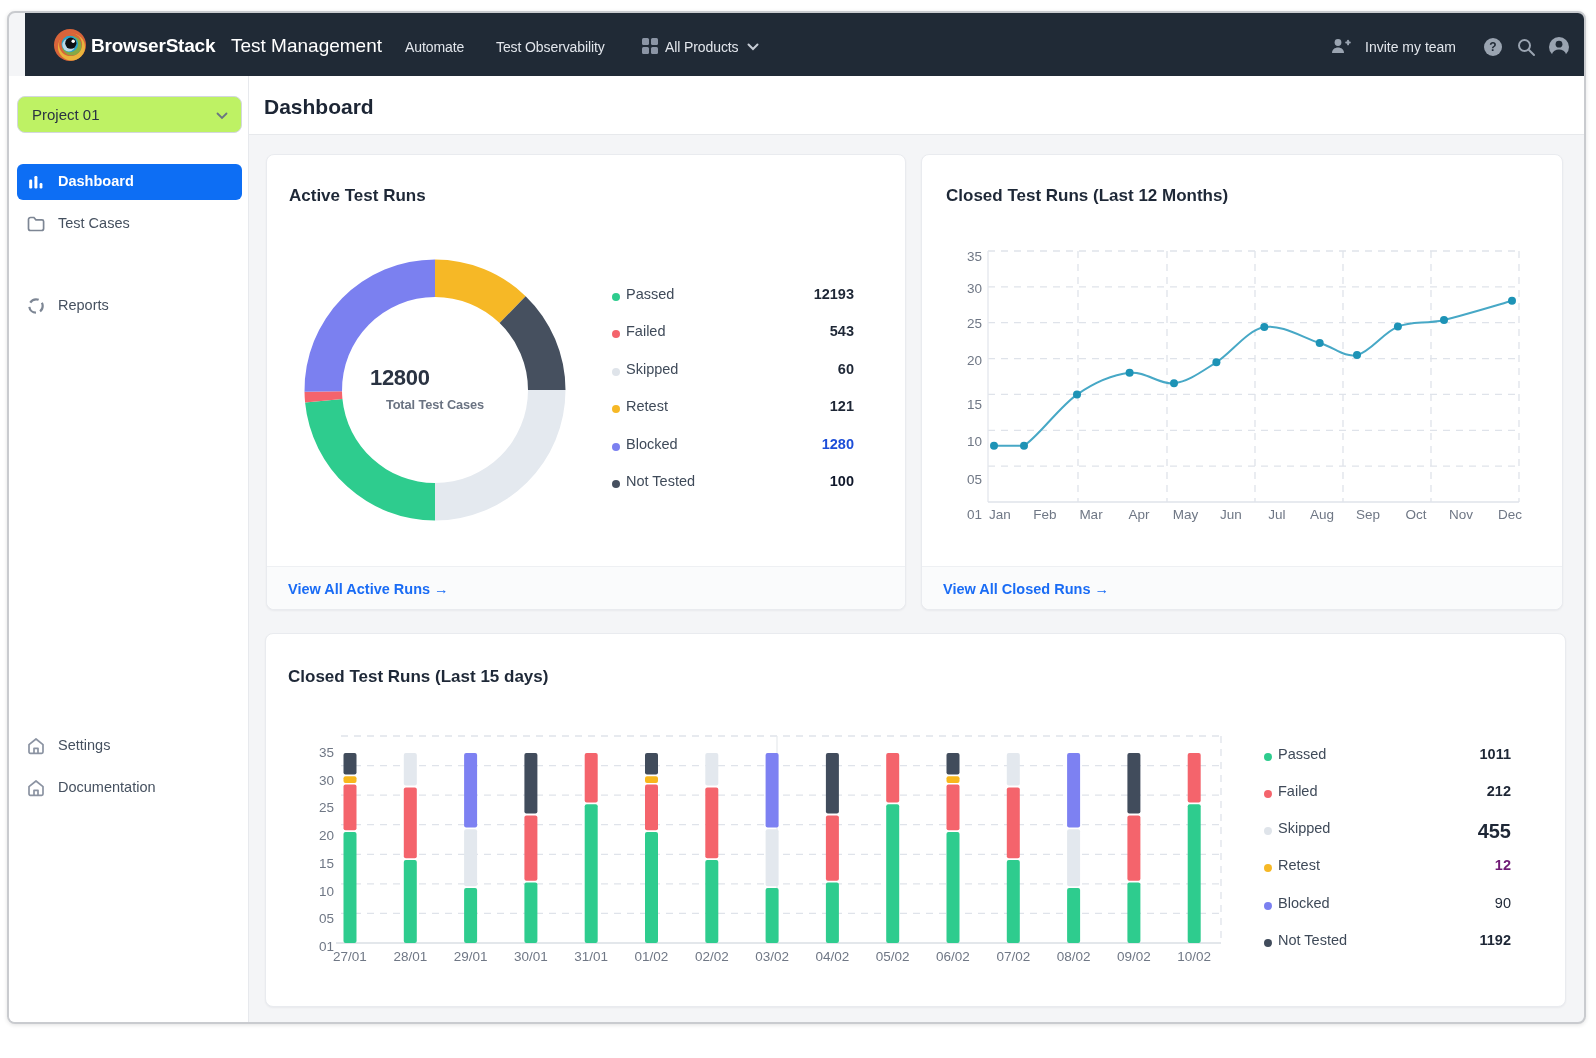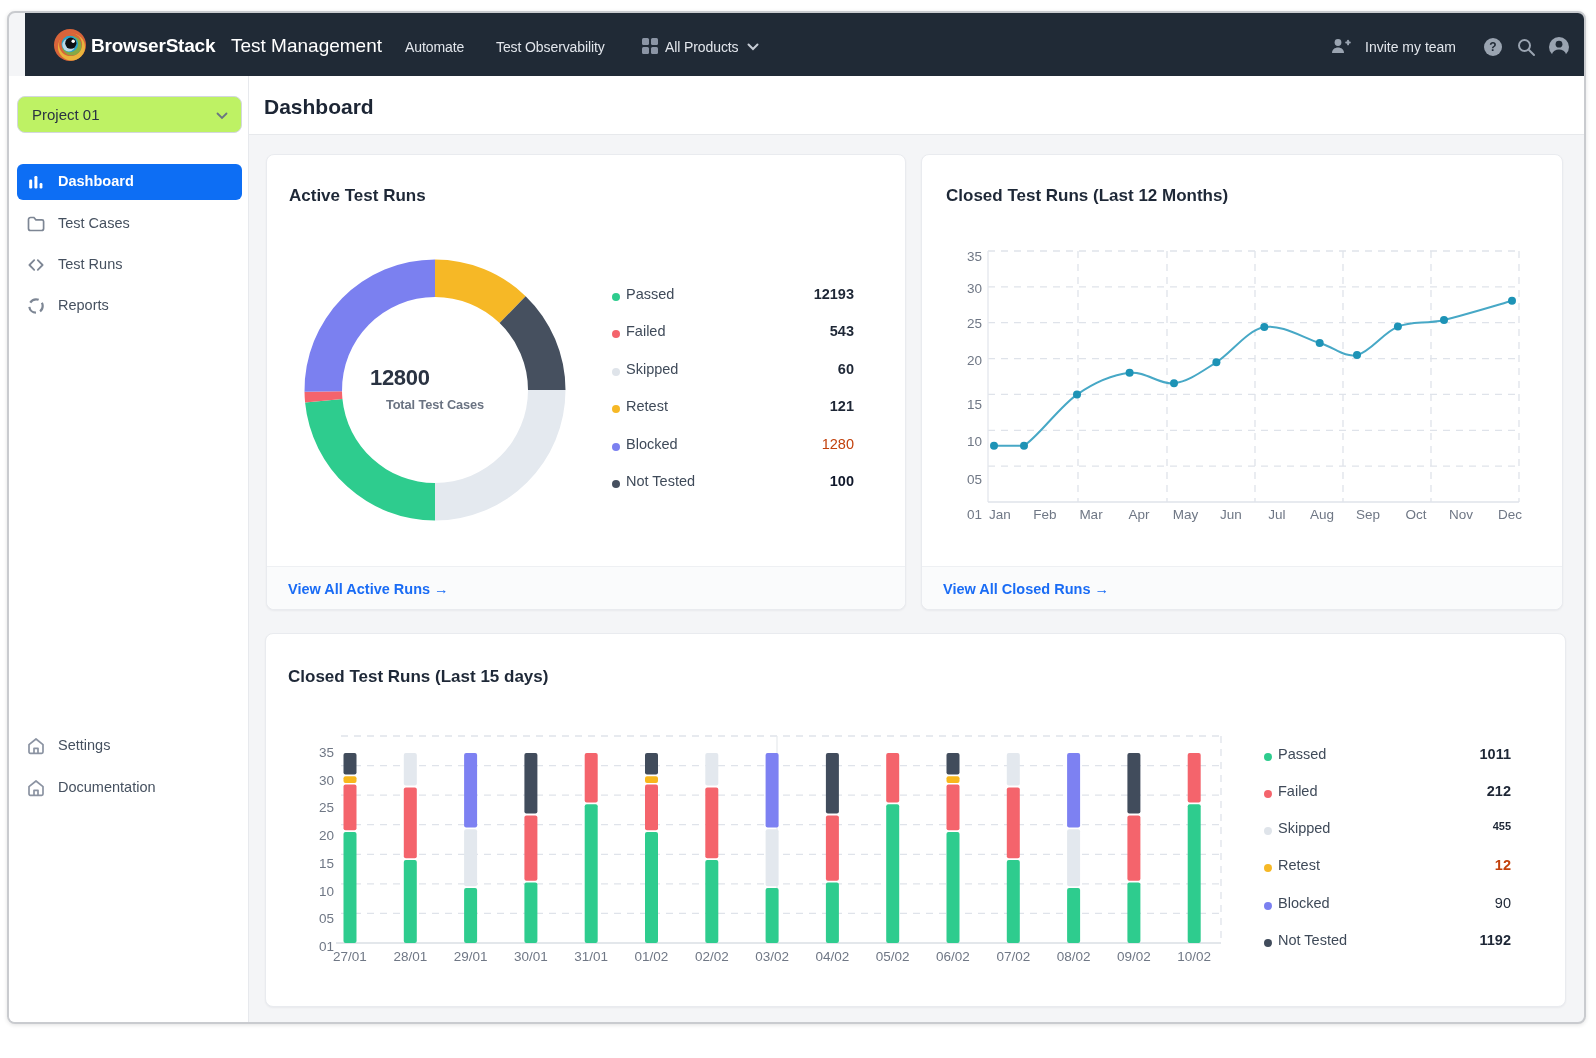--- a/index.html
+++ b/index.html
@@ -79,26 +79,20 @@
           <rect x="7.4" y="3" width="3" height="12.5" rx="1.2"></rect>
           <rect x="12.6" y="10" width="2.8" height="5.5" rx="1.2"></rect>
         </svg>
     </div>
     <div class="nitem" style="top:130px">
         <span>Test Cases</span>
       <svg class="nicon" viewBox="0 0 18 18" fill="none" stroke="#7d8694" stroke-width="1.7">
           <path d="M1.5 4.5a2 2 0 0 1 2-2h3.4l2 2.3h6.1a1.6 1.6 0 0 1 1.6 1.6v7.1a2 2 0 0 1-2 2H3.5a2 2 0 0 1-2-2z"></path>
         </svg>
     </div>
-    <div class="nitem" style="top:171px">
-        <span>Test Runs</span>
-      <svg class="nicon" viewBox="0 0 18 18" fill="none" stroke="#7d8694" stroke-width="1.8" stroke-linecap="round" stroke-linejoin="round">
-          <path d="M7.2 4.2L2.4 9l4.8 4.8M10.8 4.2L15.6 9l-4.8 4.8"></path>
-        </svg>
-    </div>
     <div class="nitem" style="top:212px">
         <span>Reports</span>
       <svg class="nicon" viewBox="0 0 18 18" fill="none" stroke="#7d8694" stroke-width="2.2">
 
         <circle cx="9" cy="9" r="6.7" stroke-dasharray="9.6 4.4" stroke-dashoffset="3.5"></circle>
       </svg>
     </div>
     <div class="nitem" style="top:652px">
         <span>Settings</span>
       <svg class="nicon" viewBox="0 0 18 18" fill="none" stroke="#8b93a2" stroke-width="1.7" stroke-linejoin="round">
@@ -147,21 +141,21 @@
         <span style="position:absolute;right:51px;top:0;font-size:14.5px;color:#1e2736;font-weight:600">60</span>
       </div>
       <div style="position:absolute;left:0;top:243px;width:100%;height:22px">
         <span style="position:absolute;left:345px;top:7px;width:8px;height:8px;border-radius:50%;background:#f6b826"></span>
         <span style="position:absolute;left:359px;top:0;font-size:14.5px;color:#3f4a59">Retest</span>
         <span style="position:absolute;right:51px;top:0;font-size:14.5px;color:#1e2736;font-weight:600">121</span>
       </div>
       <div style="position:absolute;left:0;top:280.5px;width:100%;height:22px">
         <span style="position:absolute;left:345px;top:7px;width:8px;height:8px;border-radius:50%;background:#7b80f0"></span>
         <span style="position:absolute;left:359px;top:0;font-size:14.5px;color:#3f4a59">Blocked</span>
-        <span style="position:absolute;right:51px;top:0;font-size:14.5px;color:#c2410c;font-weight:400">1280</span>
+        <span style="position:absolute;right:51px;top:0;font-size:14.5px;color:#1d4ed8;font-weight:700">1280</span>
       </div>
       <div style="position:absolute;left:0;top:318px;width:100%;height:22px">
         <span style="position:absolute;left:345px;top:7px;width:8px;height:8px;border-radius:50%;background:#46505f"></span>
         <span style="position:absolute;left:359px;top:0;font-size:14.5px;color:#3f4a59">Not Tested</span>
         <span style="position:absolute;right:51px;top:0;font-size:14.5px;color:#0f172a;font-weight:600">100</span>
       </div>
     <div class="cfoot">
         <span class="link">View All Active Runs →</span>
       </div>
   </div>
@@ -311,26 +305,26 @@
         <span style="position:absolute;right:54px;top:0;font-size:14.5px;color:#1e2736;font-weight:600">1011</span>
       </div>
       <div style="position:absolute;left:0;top:149px;width:100%;height:22px">
         <span style="position:absolute;left:998px;top:7px;width:8px;height:8px;border-radius:50%;background:#f4646c"></span>
         <span style="position:absolute;left:1012px;top:0;font-size:14.5px;color:#3f4a59">Failed</span>
         <span style="position:absolute;right:54px;top:0;font-size:14.5px;color:#1e2736;font-weight:600">212</span>
       </div>
       <div style="position:absolute;left:0;top:186px;width:100%;height:22px">
         <span style="position:absolute;left:998px;top:7px;width:8px;height:8px;border-radius:50%;background:#dfe4ea"></span>
         <span style="position:absolute;left:1012px;top:0;font-size:14.5px;color:#3f4a59">Skipped</span>
-        <span style="position:absolute;right:54px;top:0;font-size:11px;color:#1e2736;font-weight:600">455</span>
+        <span style="position:absolute;right:54px;top:0;font-size:20px;color:#1e2736;font-weight:600">455</span>
       </div>
       <div style="position:absolute;left:0;top:223px;width:100%;height:22px">
         <span style="position:absolute;left:998px;top:7px;width:8px;height:8px;border-radius:50%;background:#f6b826"></span>
         <span style="position:absolute;left:1012px;top:0;font-size:14.5px;color:#3f4a59">Retest</span>
-        <span style="position:absolute;right:54px;top:0;font-size:14.5px;color:#c2410c;font-weight:600">12</span>
+        <span style="position:absolute;right:54px;top:0;font-size:14.5px;color:#701a75;font-weight:600">12</span>
       </div>
       <div style="position:absolute;left:0;top:261px;width:100%;height:22px">
         <span style="position:absolute;left:998px;top:7px;width:8px;height:8px;border-radius:50%;background:#7b80f0"></span>
         <span style="position:absolute;left:1012px;top:0;font-size:14.5px;color:#3f4a59">Blocked</span>
         <span style="position:absolute;right:54px;top:0;font-size:14.5px;color:#1e2736;font-weight:400">90</span>
       </div>
       <div style="position:absolute;left:0;top:298px;width:100%;height:22px">
         <span style="position:absolute;left:998px;top:7px;width:8px;height:8px;border-radius:50%;background:#414c5c"></span>
         <span style="position:absolute;left:1012px;top:0;font-size:14.5px;color:#3f4a59">Not Tested</span>
         <span style="position:absolute;right:54px;top:0;font-size:14.5px;color:#1e2736;font-weight:600">1192</span>

